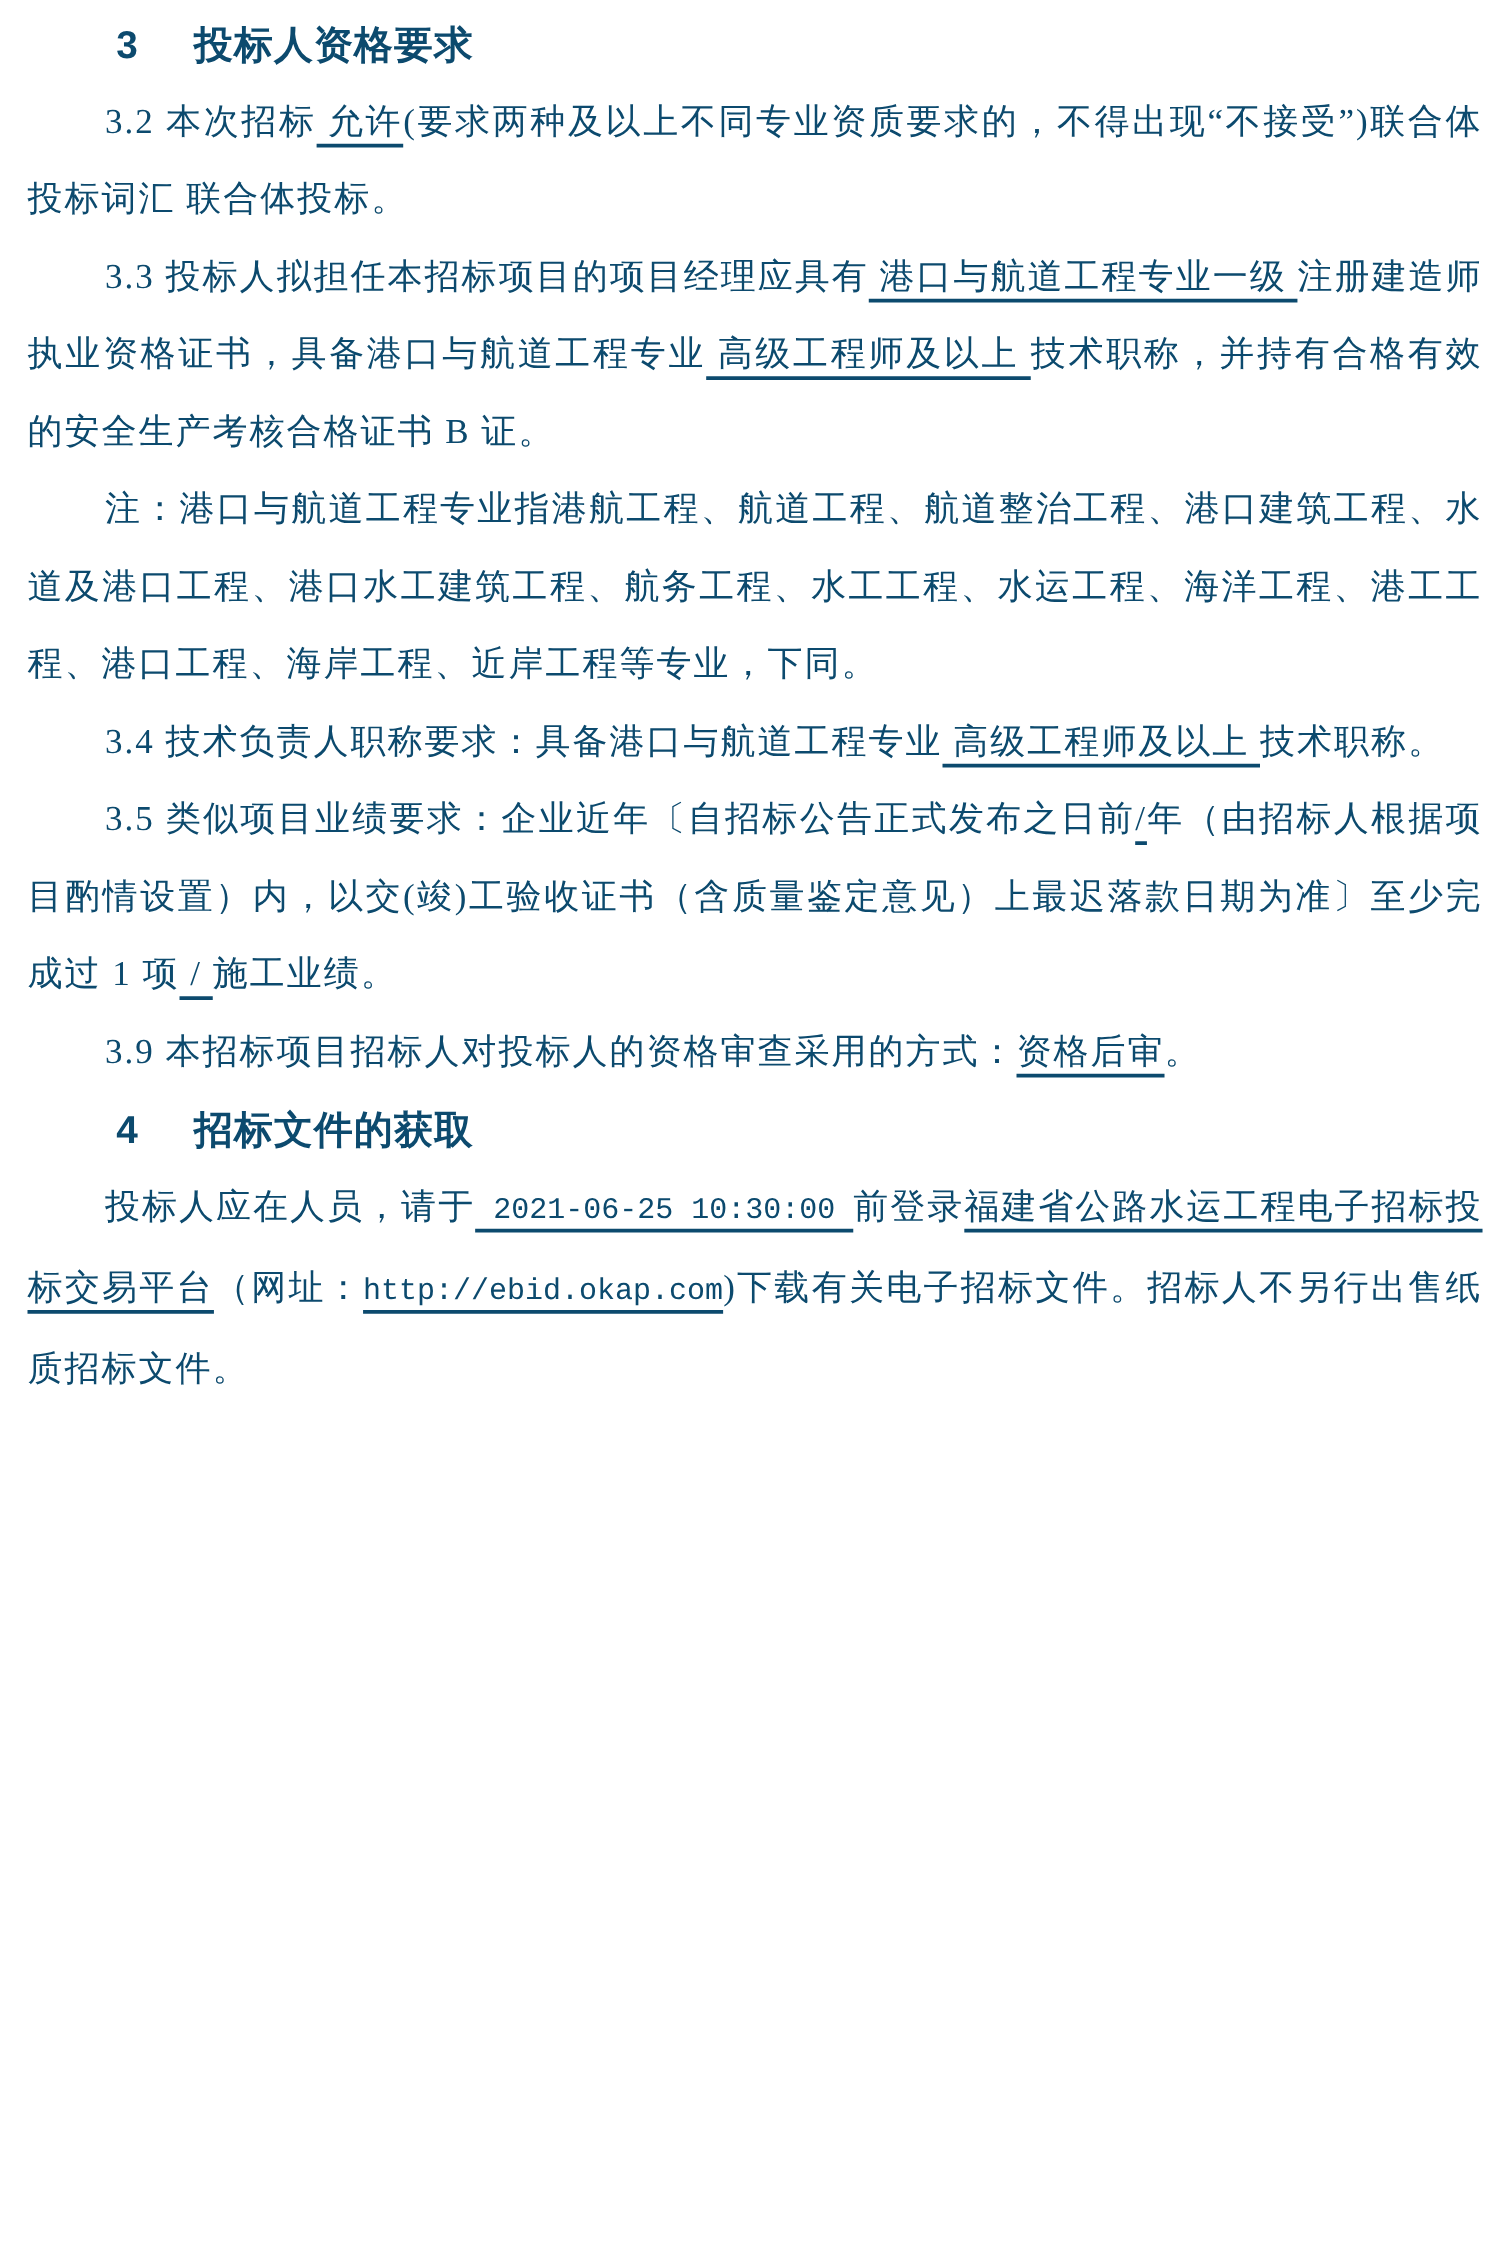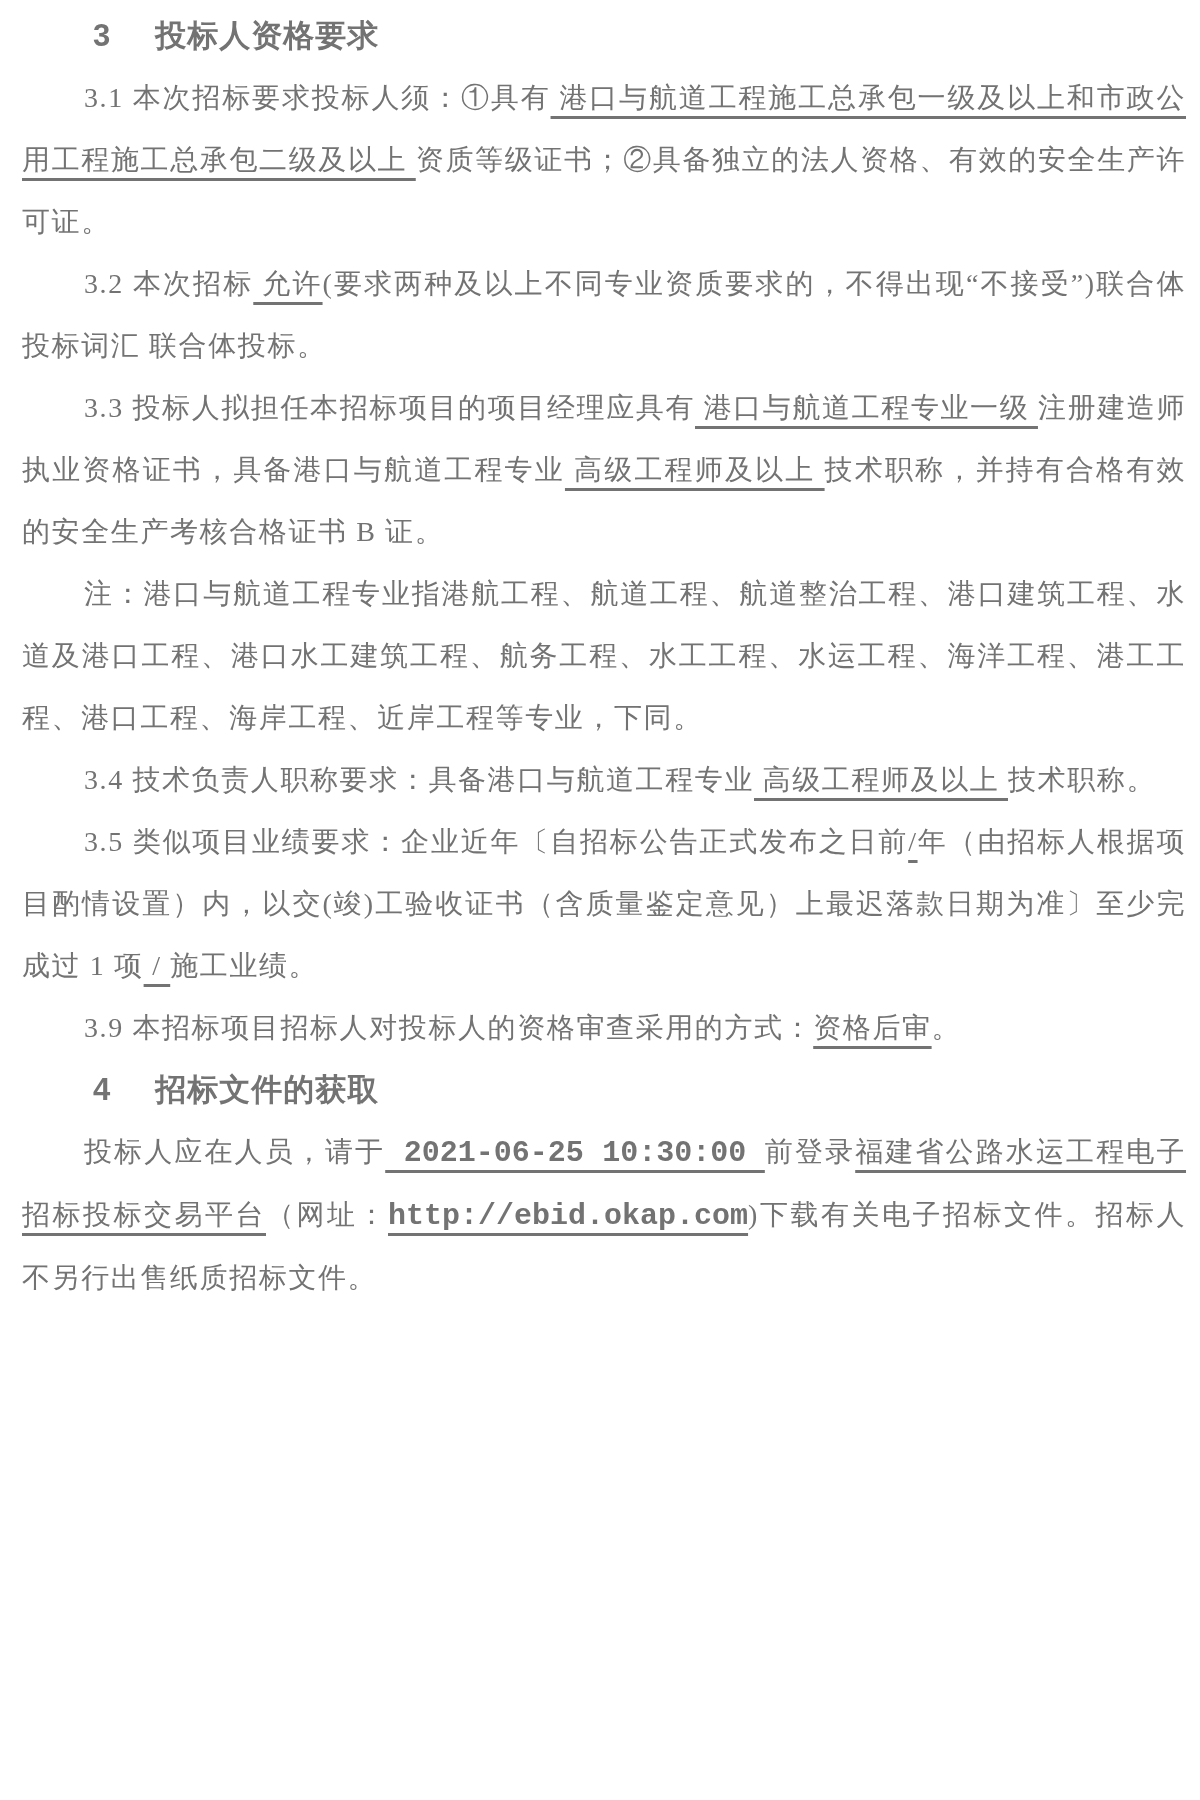--- a/index.html
+++ b/index.html
@@ -6,21 +6,21 @@
     margin: 0;
     padding: 0;
     background: #ffffff;
   }
   .page {
     position: relative;
     width: 1200px;
     height: 1800px;
     box-sizing: border-box;
     background: #ffffff;
-    color: #737373;
+    color: #0c4a6e;
     padding: 5px 14px 0 22px;
     overflow: hidden;
     font-family: "Liberation Serif", "DejaVu Serif", serif;
   }
   .heading {
     font-family: "Liberation Sans", "DejaVu Sans", sans-serif;
     font-weight: bold;
     font-size: 31px;
     line-height: 62px;
     letter-spacing: 1px;
@@ -36,32 +36,30 @@
     text-align: justify;
     text-indent: 62px;
   }
   .u {
     text-decoration: underline;
     text-decoration-thickness: 3px;
     text-underline-offset: 9px;
   }
   .mono {
     font-family: "Liberation Mono", "DejaVu Sans Mono", monospace;
-    font-size: 30px;
+    font-size: 24px;
     letter-spacing: 0;
-    font-weight: bold;
   }
 </style>
 </head>
 <body>
 
 <div class="page">
   <div id="doc">
       <div class="heading"><span class="h-num">3</span><span class="h-title">投标人资格要求</span></div>
-      <p class="para"><span>3.1 本次招标要求投标人须：①具有</span><span class="u"> 港口与航道工程施工总承包一级及以上和市政公用工程施工总承包二级及以上 </span><span>资质等级证书；②具备独立的法人资格、有效的安全生产许可证。</span></p>
       <p class="para"><span>3.2 本次招标</span><span class="u"> 允许</span><span>(要求两种及以上不同专业资质要求的，不得出现“不接受”)联合体投标词汇 联合体投标。</span></p>
       <p class="para"><span>3.3 投标人拟担任本招标项目的项目经理应具有</span><span class="u"> 港口与航道工程专业一级 </span><span>注册建造师执业资格证书，具备港口与航道工程专业</span><span class="u"> 高级工程师及以上 </span><span>技术职称，并持有合格有效的安全生产考核合格证书 B 证。</span></p>
       <p class="para"><span>注：港口与航道工程专业指港航工程、航道工程、航道整治工程、港口建筑工程、水道及港口工程、港口水工建筑工程、航务工程、水工工程、水运工程、海洋工程、港工工程、港口工程、海岸工程、近岸工程等专业，下同。</span></p>
       <p class="para"><span>3.4 技术负责人职称要求：具备港口与航道工程专业</span><span class="u"> 高级工程师及以上 </span><span>技术职称。</span></p>
       <p class="para"><span>3.5 类似项目业绩要求：企业近年〔自招标公告正式发布之日前</span><span class="u">/</span><span>年（由招标人根据项目酌情设置）内，以交(竣)工验收证书（含质量鉴定意见）上最迟落款日期为准〕至少完成过 1 项</span><span class="u"> / </span><span>施工业绩。</span></p>
       <p class="para"><span>3.9 本招标项目招标人对投标人的资格审查采用的方式：</span><span class="u">资格后审</span><span>。</span></p>
       <div class="heading"><span class="h-num">4</span><span class="h-title">招标文件的获取</span></div>
       <p class="para"><span>投标人应在人员，请于</span><span class="u mono"> 2021-06-25 10:30:00 </span><span>前登录</span><span class="u">福建省公路水运工程电子招标投标交易平台</span><span>（网址：</span><span class="u mono">http://ebid.okap.com</span><span>)下载有关电子招标文件。招标人不另行出售纸质招标文件。</span></p>
     </div>
 </div>

